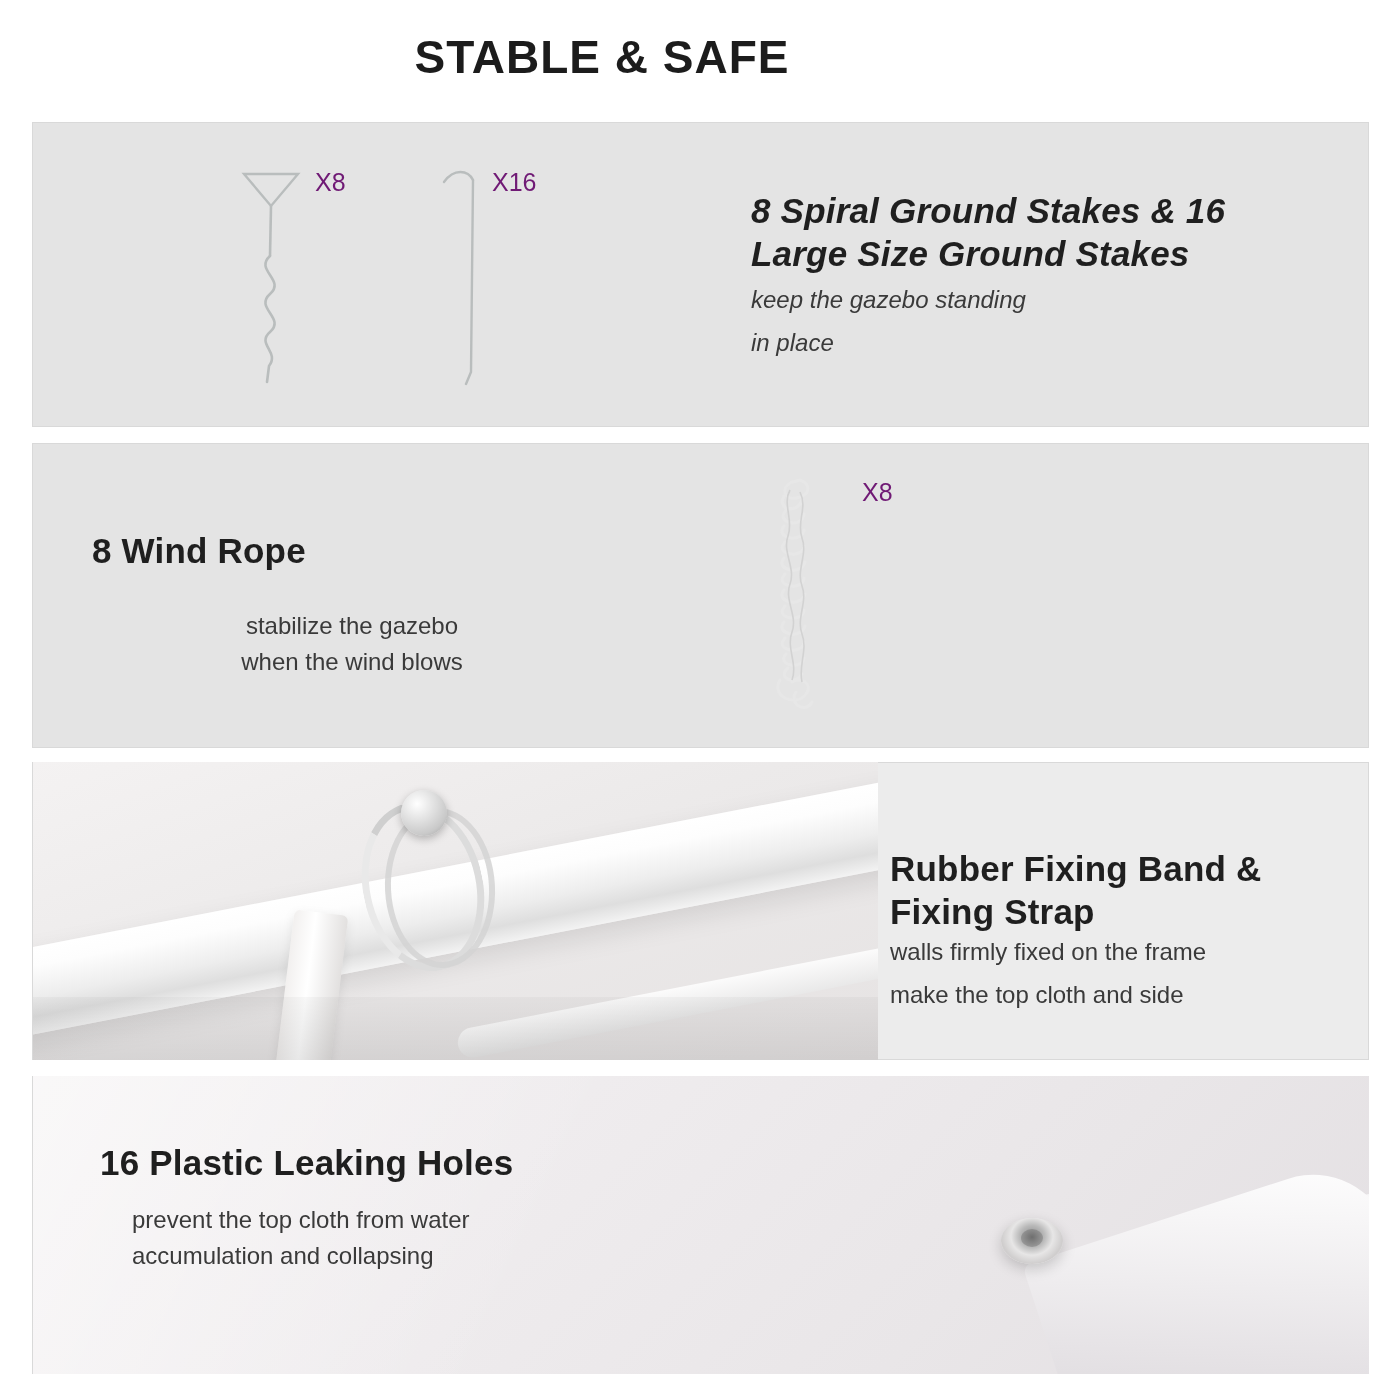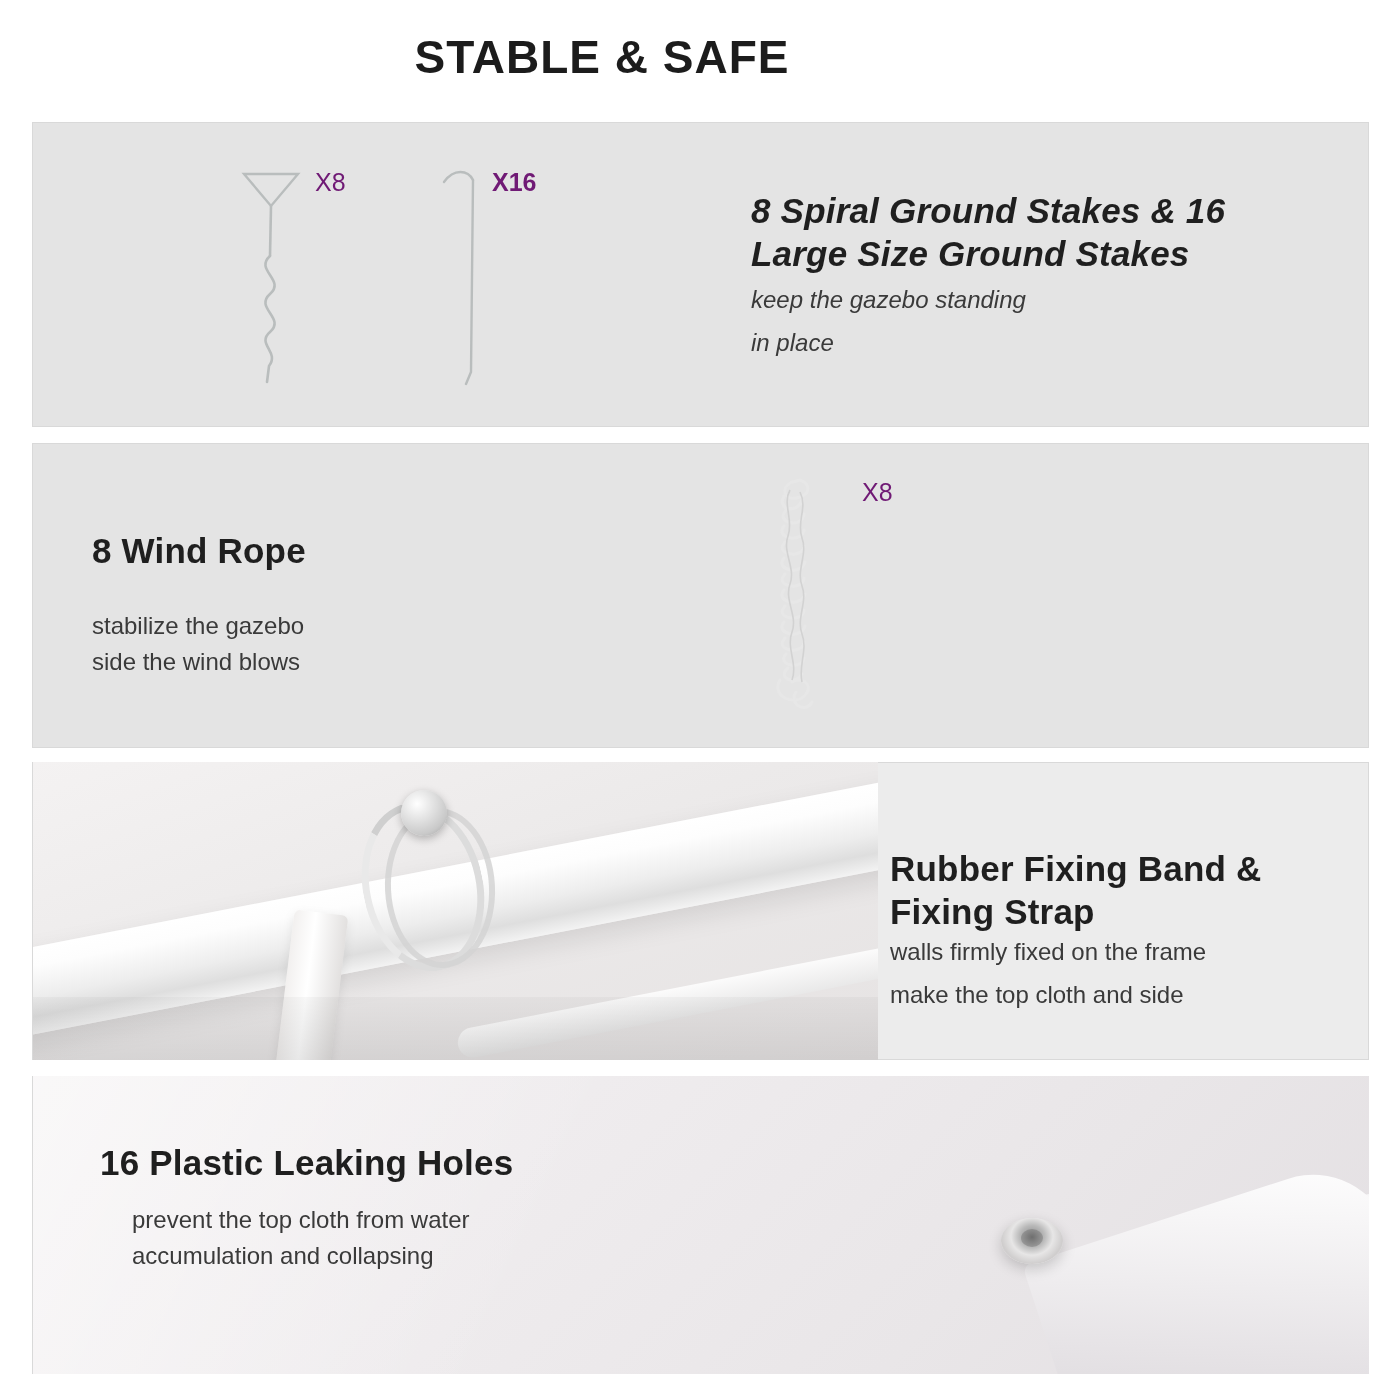--- a/index.html
+++ b/index.html
@@ -55,34 +55,34 @@
   .sub {
     font-size: 24px;
     font-weight: 400;
     color: #3a3a3a;
     line-height: 1.45;
     margin-top: 8px;
   }
 
   .p1-text { top: 190px; left: 751px; width: 580px; font-style: italic; }
   .p2-text { top: 530px; left: 92px;  width: 520px; }
-  .p2-text .sub { margin-top: 36px; }
+  .p2-text .sub { margin-top: 36px; text-align: center; }
   .p3-text { top: 848px; left: 890px; width: 470px; }
   .p4-text { top: 1142px; left: 100px; width: 620px; }
   .p4-text .sub { margin-top: 18px; margin-left: 32px; }
 
   
   .qty {
     position: absolute;
     font-size: 25px;
     color: #701a75;
     font-family: "Liberation Sans", sans-serif;
   }
   .qty-1 { top: 168px; left: 315px; }
-  .qty-2 { top: 168px; left: 492px; font-weight: bold; }
+  .qty-2 { top: 168px; left: 492px; }
   .qty-3 { top: 478px; left: 862px; }
 
   
   .icon-wrap { position: absolute; }
   .stake-spiral { top: 160px; left: 236px; }
   .stake-pin    { top: 160px; left: 440px; }
   .rope-icon    { top: 470px; left: 740px; }
 
   
   .photo3 {
@@ -222,21 +222,21 @@
     <div class="heading">8 Spiral Ground Stakes &amp; 16 Large Size Ground Stakes</div>
     <div class="sub">keep the gazebo standing</div>
     <div class="sub" style="margin-top:8px">in place</div>
   </div>
 
   <div class="panel panel-2"></div>
 
   <div class="txt p2-text">
     <div class="heading">8 Wind Rope</div>
     <div class="sub">stabilize the gazebo</div>
-    <div class="sub" style="margin-top:2px">side the wind blows</div>
+    <div class="sub" style="margin-top:2px">when the wind blows</div>
   </div>
 
   <div class="icon-wrap rope-icon">
     <svg width="120" height="250" viewBox="0 0 120 250">
       <g fill="none" stroke="#e7e7e7" stroke-width="3" stroke-linecap="round">
         <path d="M52 12 C 40 18, 44 30, 56 28 C 70 26, 72 14, 60 10 Z"></path>
         <path d="M44 26 C 36 40, 58 44, 62 30"></path>
         <path d="M46 40 C 34 52, 62 60, 64 44"></path>
         <path d="M44 56 C 34 68, 62 74, 64 60"></path>
         <path d="M45 72 C 33 84, 63 90, 64 76"></path>

